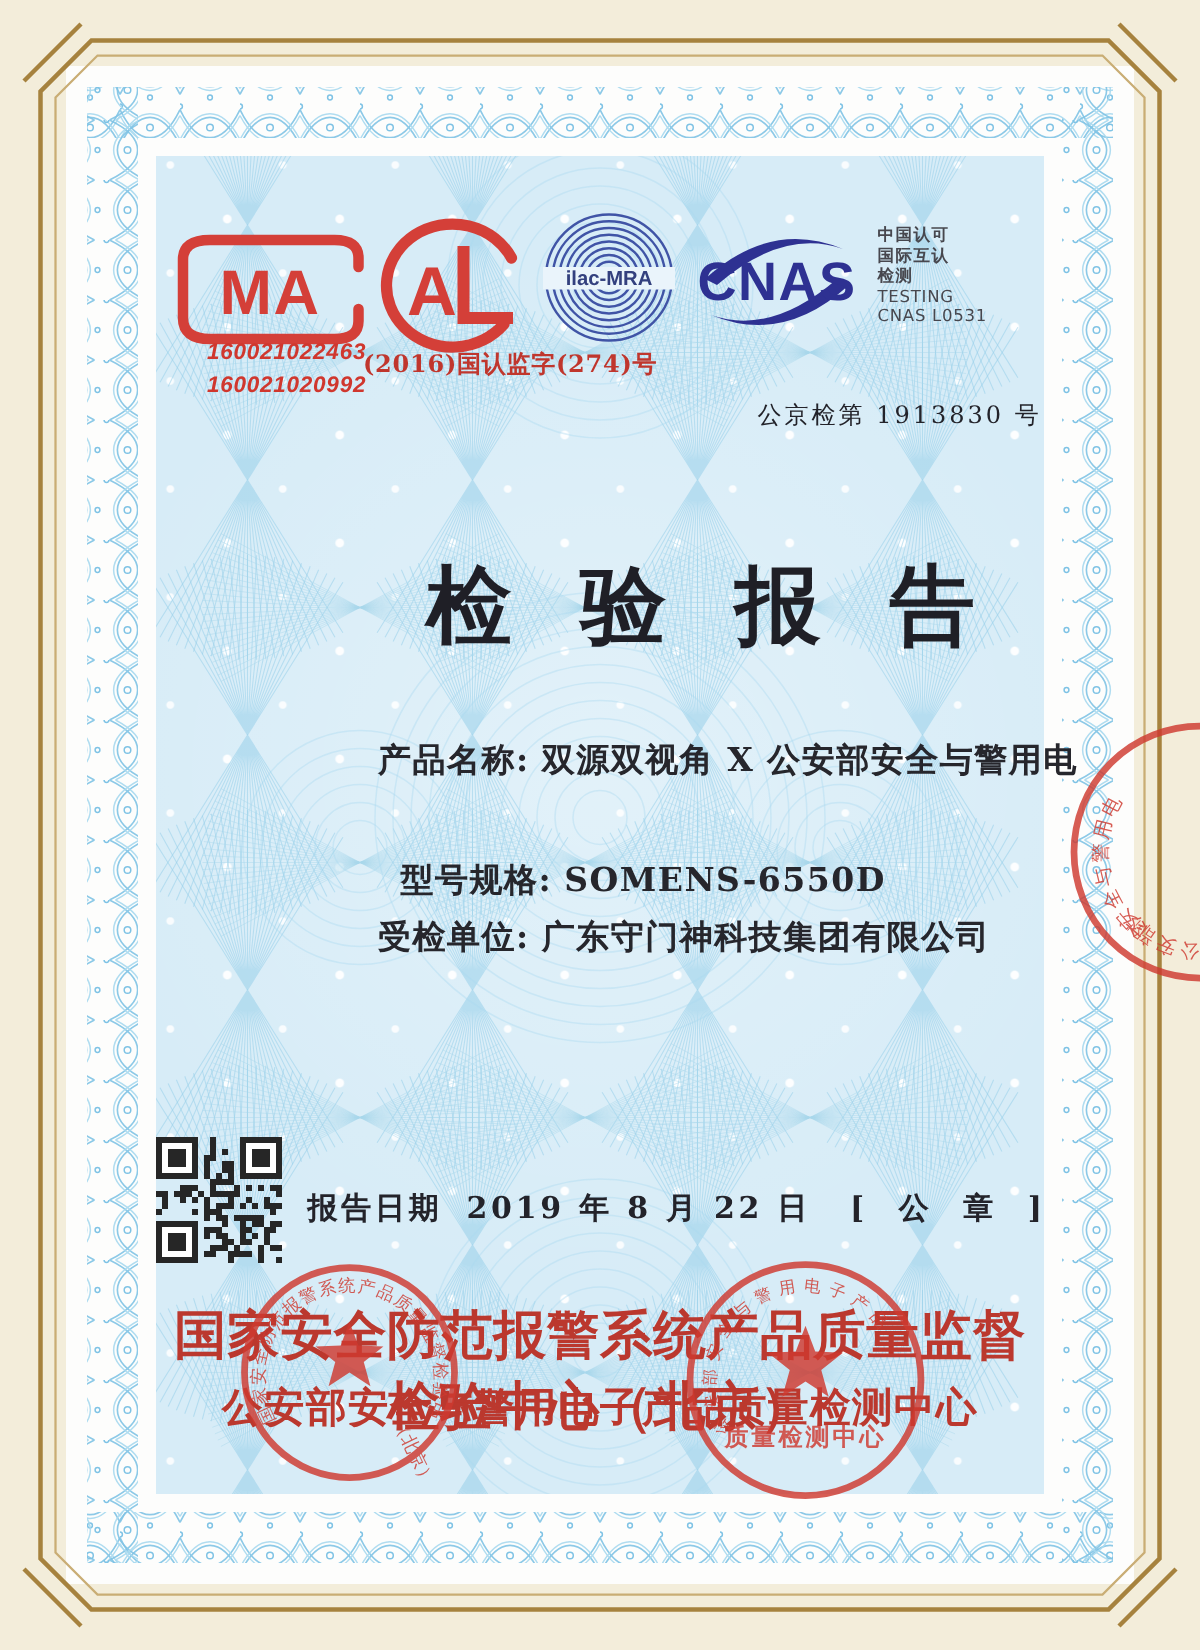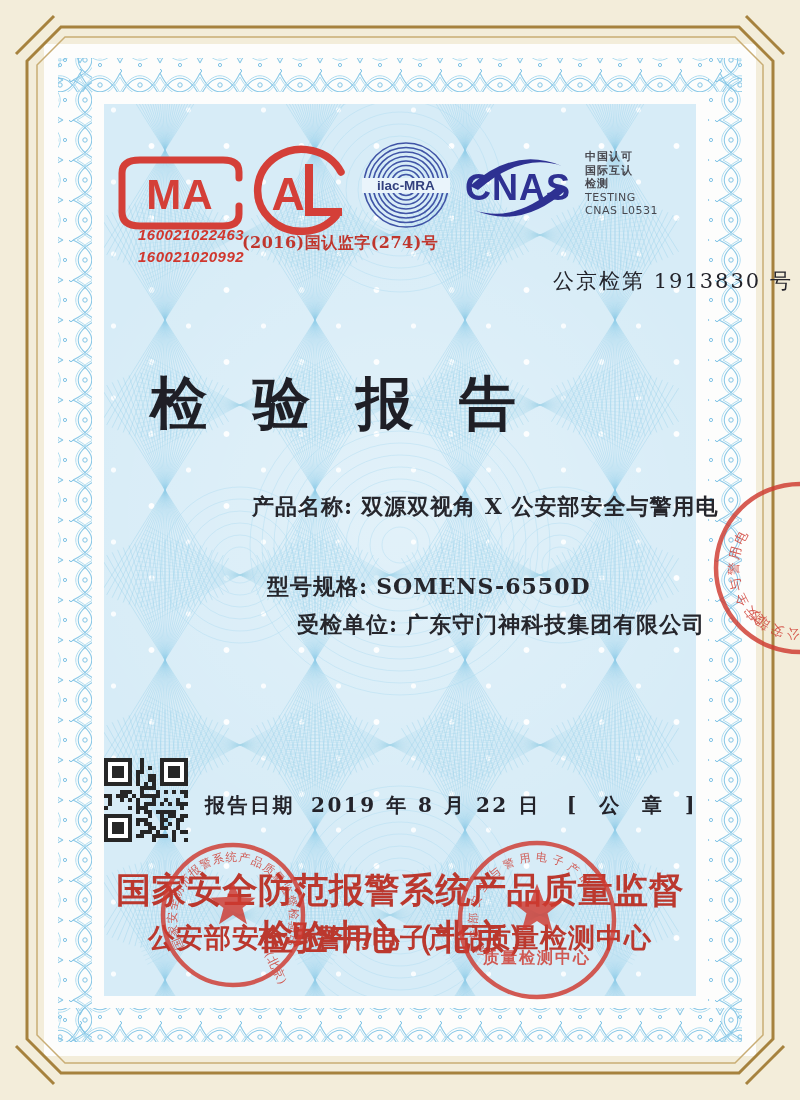--- a/index.html
+++ b/index.html
@@ -13,26 +13,26 @@
       background-image:radial-gradient(circle, rgba(255,255,255,.95) 2.4px, rgba(255,255,255,0) 3.4px),
                        radial-gradient(circle, rgba(255,255,255,.85) 2.1px, rgba(255,255,255,0) 3px);
       background-size:75px 72px,75px 72px;background-position:10px 6px,47px 42px;}
   .abs{position:absolute;}
   .logo-side-text{left:585px;top:150px;font-family:"DejaVu Sans","Liberation Sans",sans-serif;
       font-size:11px;line-height:13.5px;color:#47474e;font-weight:700;letter-spacing:1px;}
   .logo-side-text .en{font-weight:400;letter-spacing:.5px;}
   .cert-nos{left:138px;top:224px;font-family:"Liberation Sans","DejaVu Sans",sans-serif;
       font-weight:700;font-size:15px;line-height:22px;color:#d0372e;letter-spacing:.5px;font-style:italic;}
   .approval{left:242px;top:233px;font-size:16px;font-weight:700;color:#c0362d;letter-spacing:.5px;}
-  .report-no{left:505px;top:267px;font-size:21px;color:#23232a;letter-spacing:2px;margin-left:48px;}
-  .title{left:104px;top:366px;width:592px;text-align:left;font-size:57px;font-weight:700;
+  .report-no{left:505px;top:267px;font-size:16px;color:#23232a;letter-spacing:2px;}
+  .title{left:104px;top:366px;width:592px;text-align:right;font-size:57px;font-weight:700;
       color:#1f1f26;letter-spacing:46px;padding-left:46px;box-sizing:border-box;}
   .field{left:252px;font-size:22px;font-weight:600;color:#26262c;letter-spacing:1px;}
   .field .lbl{margin-right:8px;}
-  .f0{top:492px;} .f1{top:572px;margin-left:15px;} .f2{top:610px;margin-left:45px;} .f3{top:670px;}
+  .f0{top:492px;} .f1{top:572px;margin-left:15px;} .f2{top:610px;} .f3{top:670px;}
   .date-line{left:205px;top:792px;font-size:20px;color:#23232a;letter-spacing:2.5px;font-weight:600;}
   .date-line .gap1{margin-left:16px;} .date-line .gap2{margin-left:26px;letter-spacing:8px;}
   .org-line{left:104px;width:592px;text-align:center;color:#bb382e;font-weight:600;}
   .org1{top:867px;font-size:35px;letter-spacing:.5px;}
   .org2{top:920px;font-size:27px;letter-spacing:1px;}
 </style>
 </head>
 <body>
 
 <div class="page">

